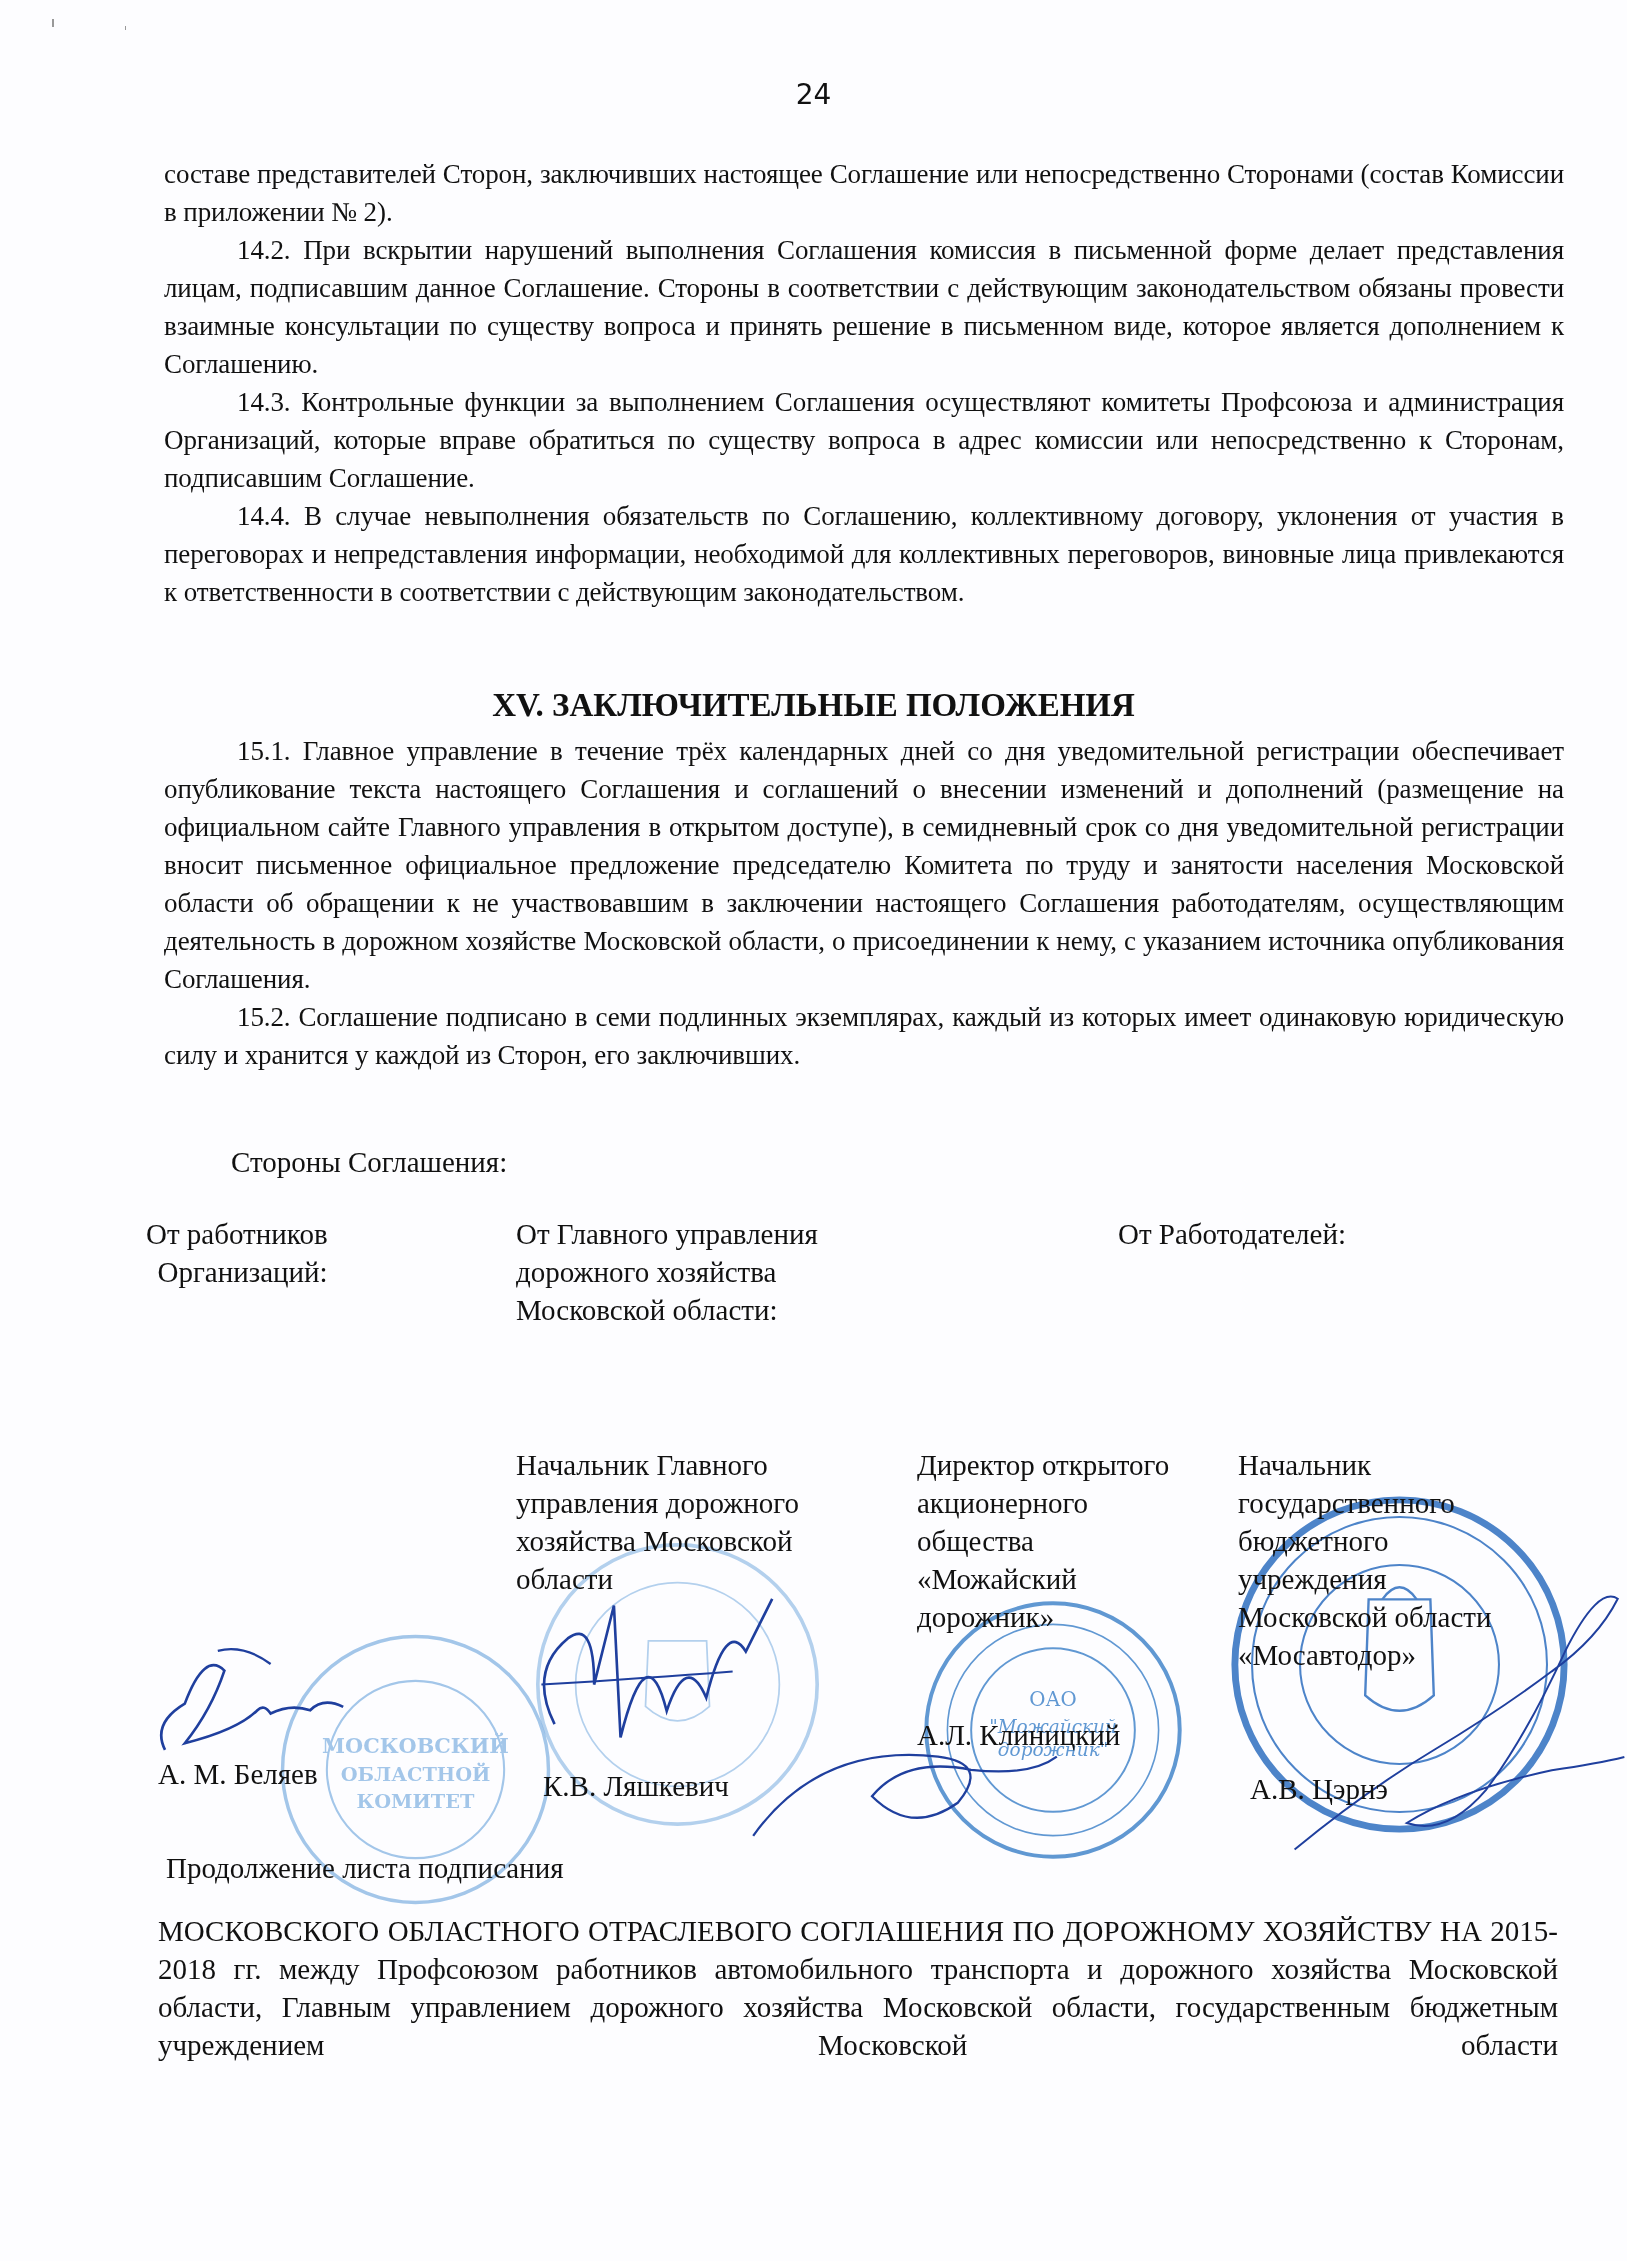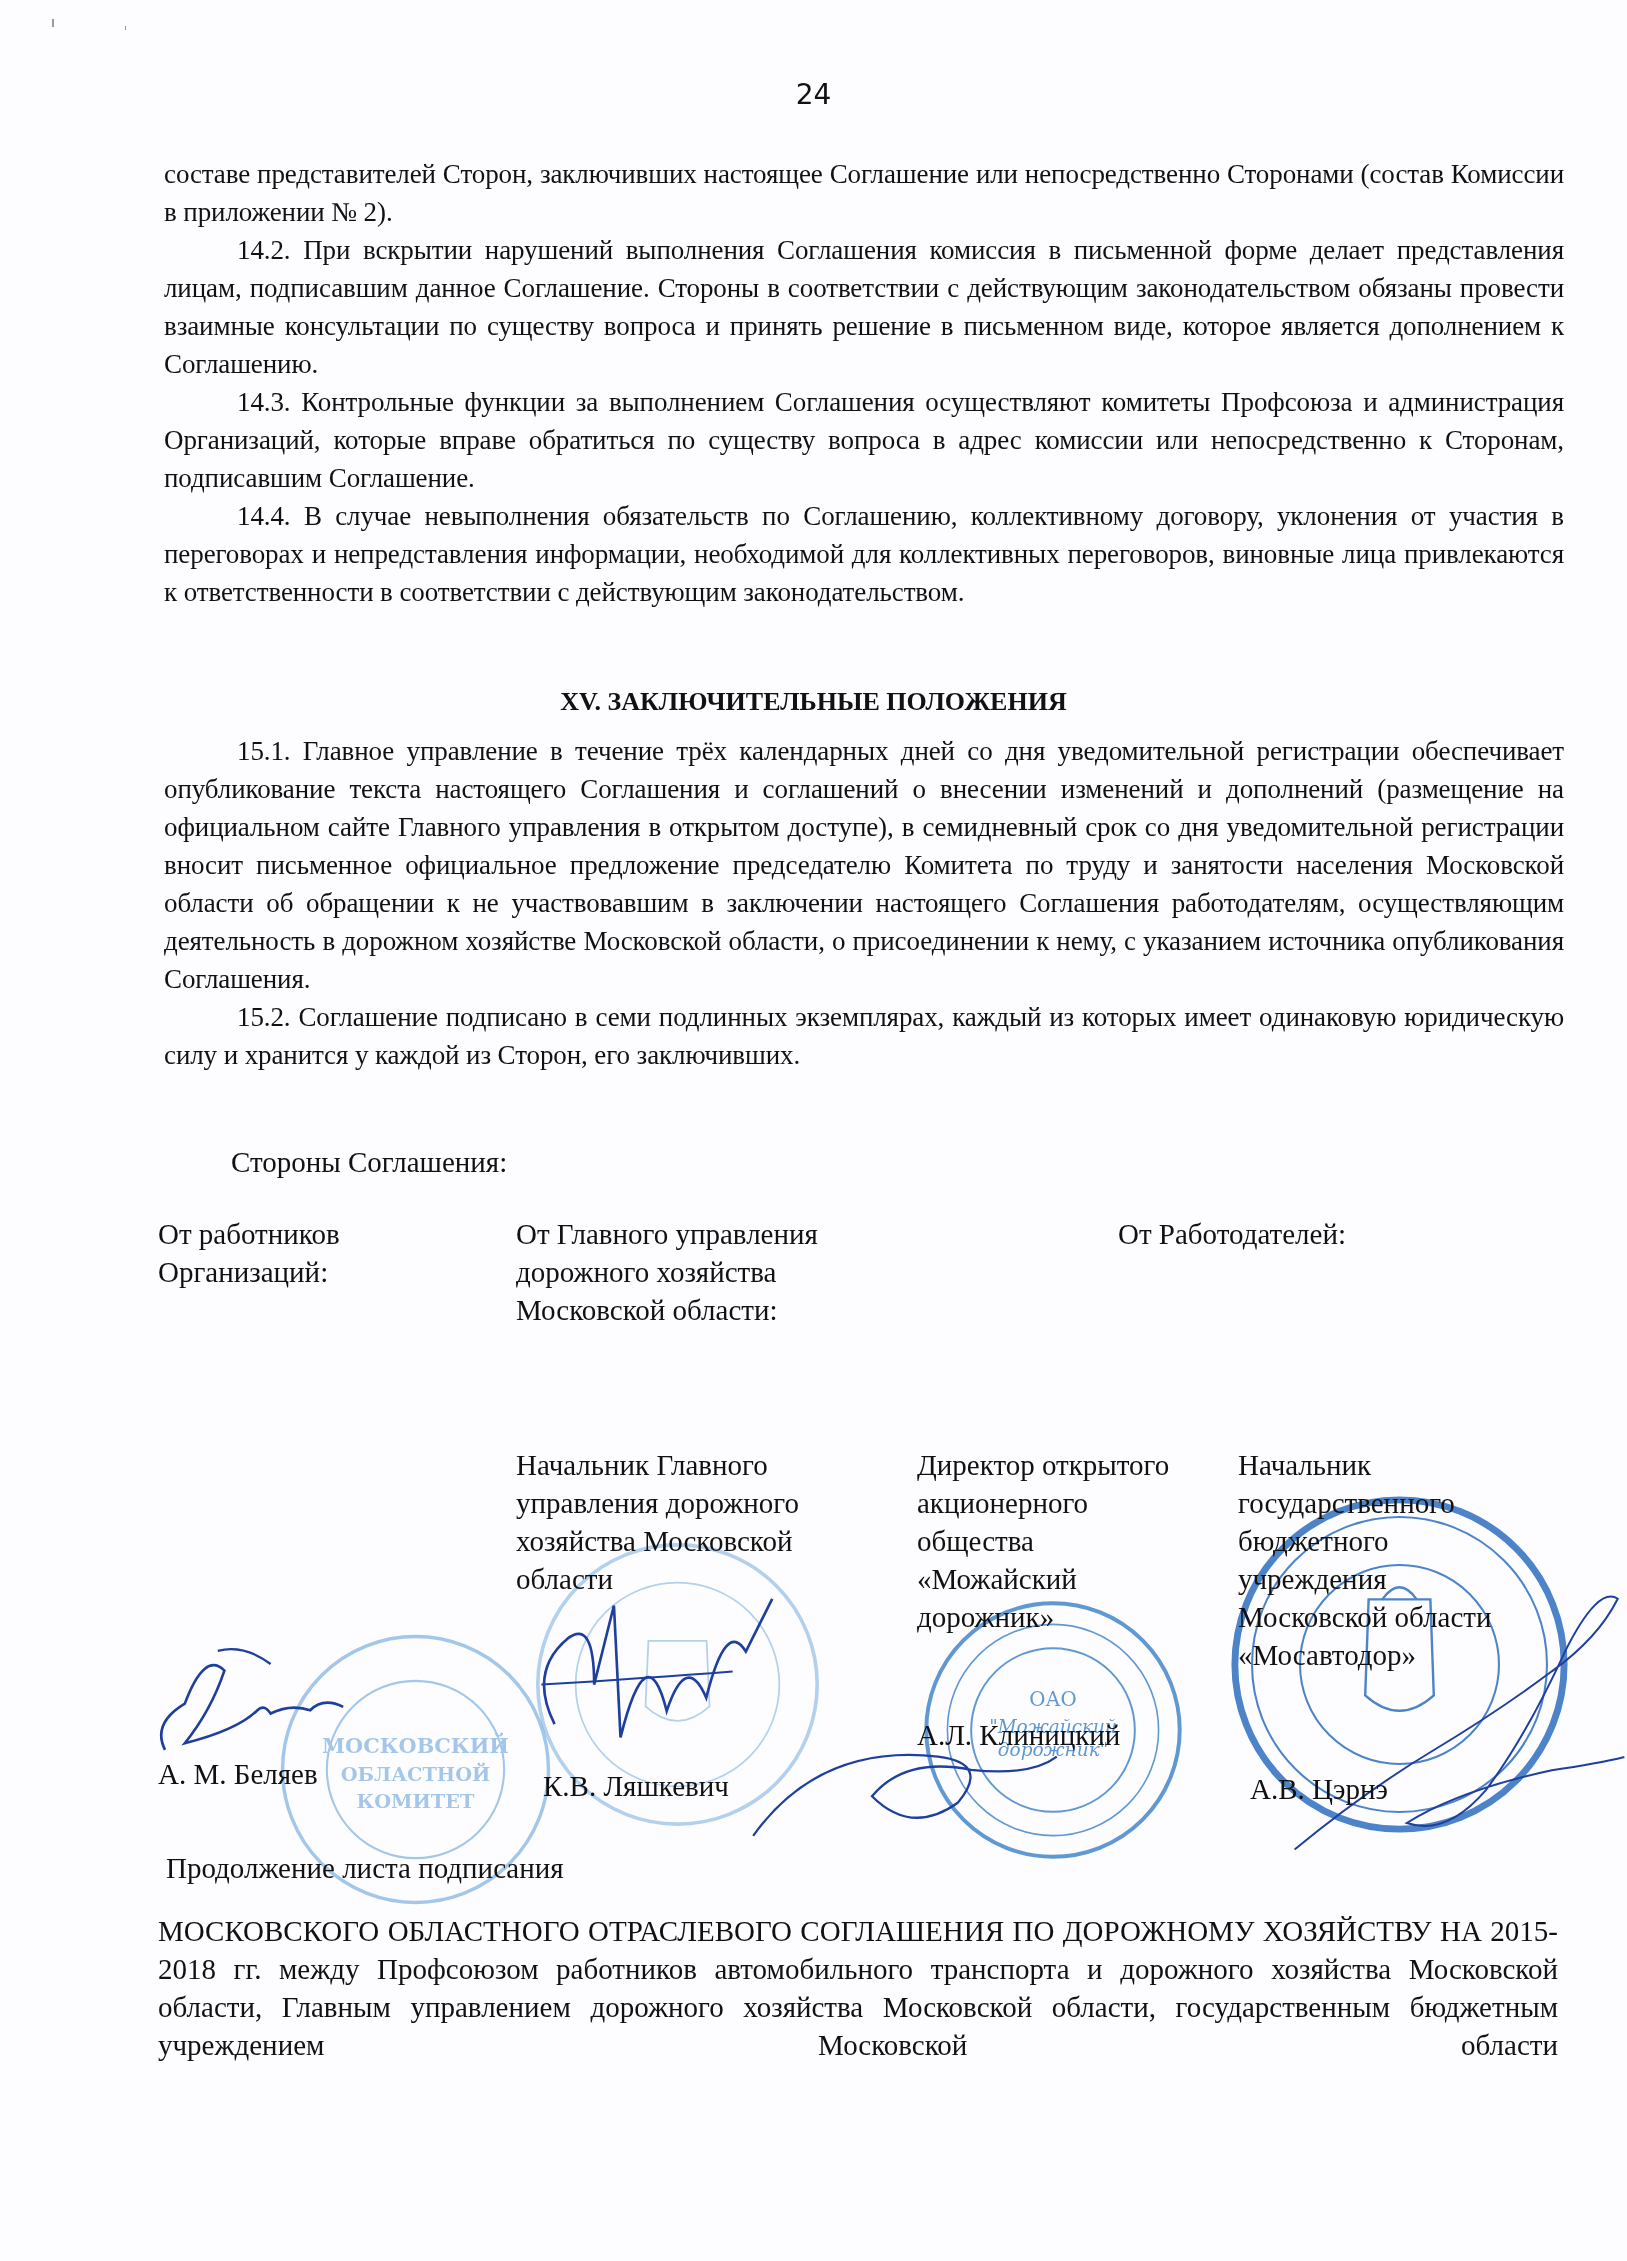--- a/index.html
+++ b/index.html
@@ -7,21 +7,21 @@
       font-family: "Liberation Serif", "DejaVu Serif", serif; color: #111; }
     .page { position: absolute; left: 0; top: 0; width: 1627px; height: 2261px; background: #fdfdff; }
     .scan-mark { position: absolute; background: #999; }
     .page-number { position: absolute; top: 78px; left: 0; width: 1627px; text-align: center;
       font-family: "DejaVu Sans", sans-serif; font-size: 28px; }
     .body-text { position: absolute; left: 164px; width: 1400px; font-size: 27px; line-height: 38px;
       text-align: justify; letter-spacing: -0.1px; }
     .body-text p { margin: 0; }
     .body-text p.indent { text-indent: 73px; }
     .section-heading { position: absolute; top: 687px; left: 0; width: 1627px; text-align: center;
-      font-weight: bold; font-size: 26px; }
+      font-weight: bold; font-size: 33px; }
     .col { position: absolute; font-size: 29px; line-height: 38px; }
     .stamp { position: absolute; border-radius: 50%; pointer-events: none; }
     .stamp svg { width: 100%; height: 100%; }
     .sig svg { position: absolute; pointer-events: none; }
     .bottom-text { position: absolute; left: 158px; width: 1400px; top: 1912px; font-size: 29px;
       line-height: 38px; text-align: justify; text-align-last: justify; }
   </style>
 </head>
 <body>
 
@@ -41,21 +41,21 @@
 
   <div class="section-heading">XV. ЗАКЛЮЧИТЕЛЬНЫЕ ПОЛОЖЕНИЯ</div>
 
   <div class="body-text" style="top:732px;">
     <p class="indent">15.1. Главное управление в течение трёх календарных дней со дня уведомительной регистрации обеспечивает опубликование текста настоящего Соглашения и соглашений о внесении изменений и дополнений (размещение на официальном сайте Главного управления в открытом доступе), в семидневный срок со дня уведомительной регистрации вносит письменное официальное предложение председателю Комитета по труду и занятости населения Московской области об обращении к не участвовавшим в заключении настоящего Соглашения работодателям, осуществляющим деятельность в дорожном хозяйстве Московской области, о присоединении к нему, с указанием источника опубликования Соглашения.</p>
     <p class="indent">15.2. Соглашение подписано в семи подлинных экземплярах,  каждый  из которых имеет одинаковую юридическую силу и хранится у каждой из Сторон, его заключивших.</p>
   </div>
 
   <div class="col" style="left:231px;top:1143px;">Стороны Соглашения:</div>
 
-  <div class="col" style="left:158px;top:1215px;">
+  <div class="col" style="left:146px;top:1215px;text-align:right;">
     <div>От работников</div>
     <div>Организаций:</div>
   </div>
   <div class="col" style="left:516px;top:1215px;">
     <div>От Главного   управления</div>
     <div>дорожного  хозяйства</div>
     <div>Московской  области:</div>
   </div>
   <div class="col" style="left:1118px;top:1215px;">
     <div>От Работодателей:</div>

